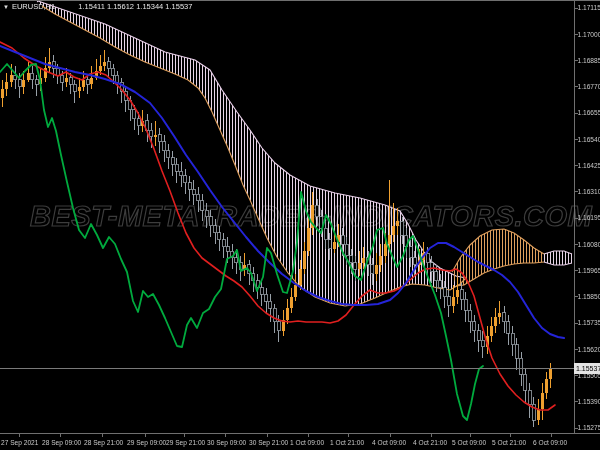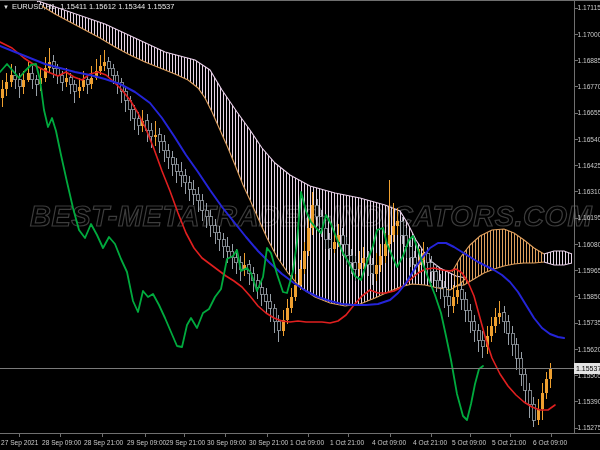--- a/index.html
+++ b/index.html
@@ -6,21 +6,21 @@
   .window{
     position:relative;width:600px;height:450px;background:#000;overflow:hidden;
     font-family:"Liberation Sans",sans-serif;
   }
   .chart-svg{position:absolute;left:0;top:0;z-index:2;}
   .title{
     position:absolute;top:2px;left:3px;z-index:1;color:#e6e6e6;font-size:7.5px;
     white-space:nowrap;letter-spacing:0;
   }
   .title .mk{font-size:6px;margin-right:3px;color:#dcdcdc;}
-  .title .ohlc{margin-left:5px;}
+  .title .ohlc{margin-left:23px;}
   .watermark{
     position:absolute;top:200px;left:30px;z-index:1;white-space:nowrap;
     font-style:italic;font-weight:bold;font-size:29px;letter-spacing:0.5px;
     color:transparent;-webkit-text-stroke:1.2px #3d3d3d;
   }
   .price-tag{
     position:absolute;z-index:3;left:574px;top:363px;width:26px;height:11px;
     background:#e3e3e3;color:#000;font-size:7px;line-height:11px;
     padding-left:2px;box-sizing:border-box;white-space:nowrap;
   }

